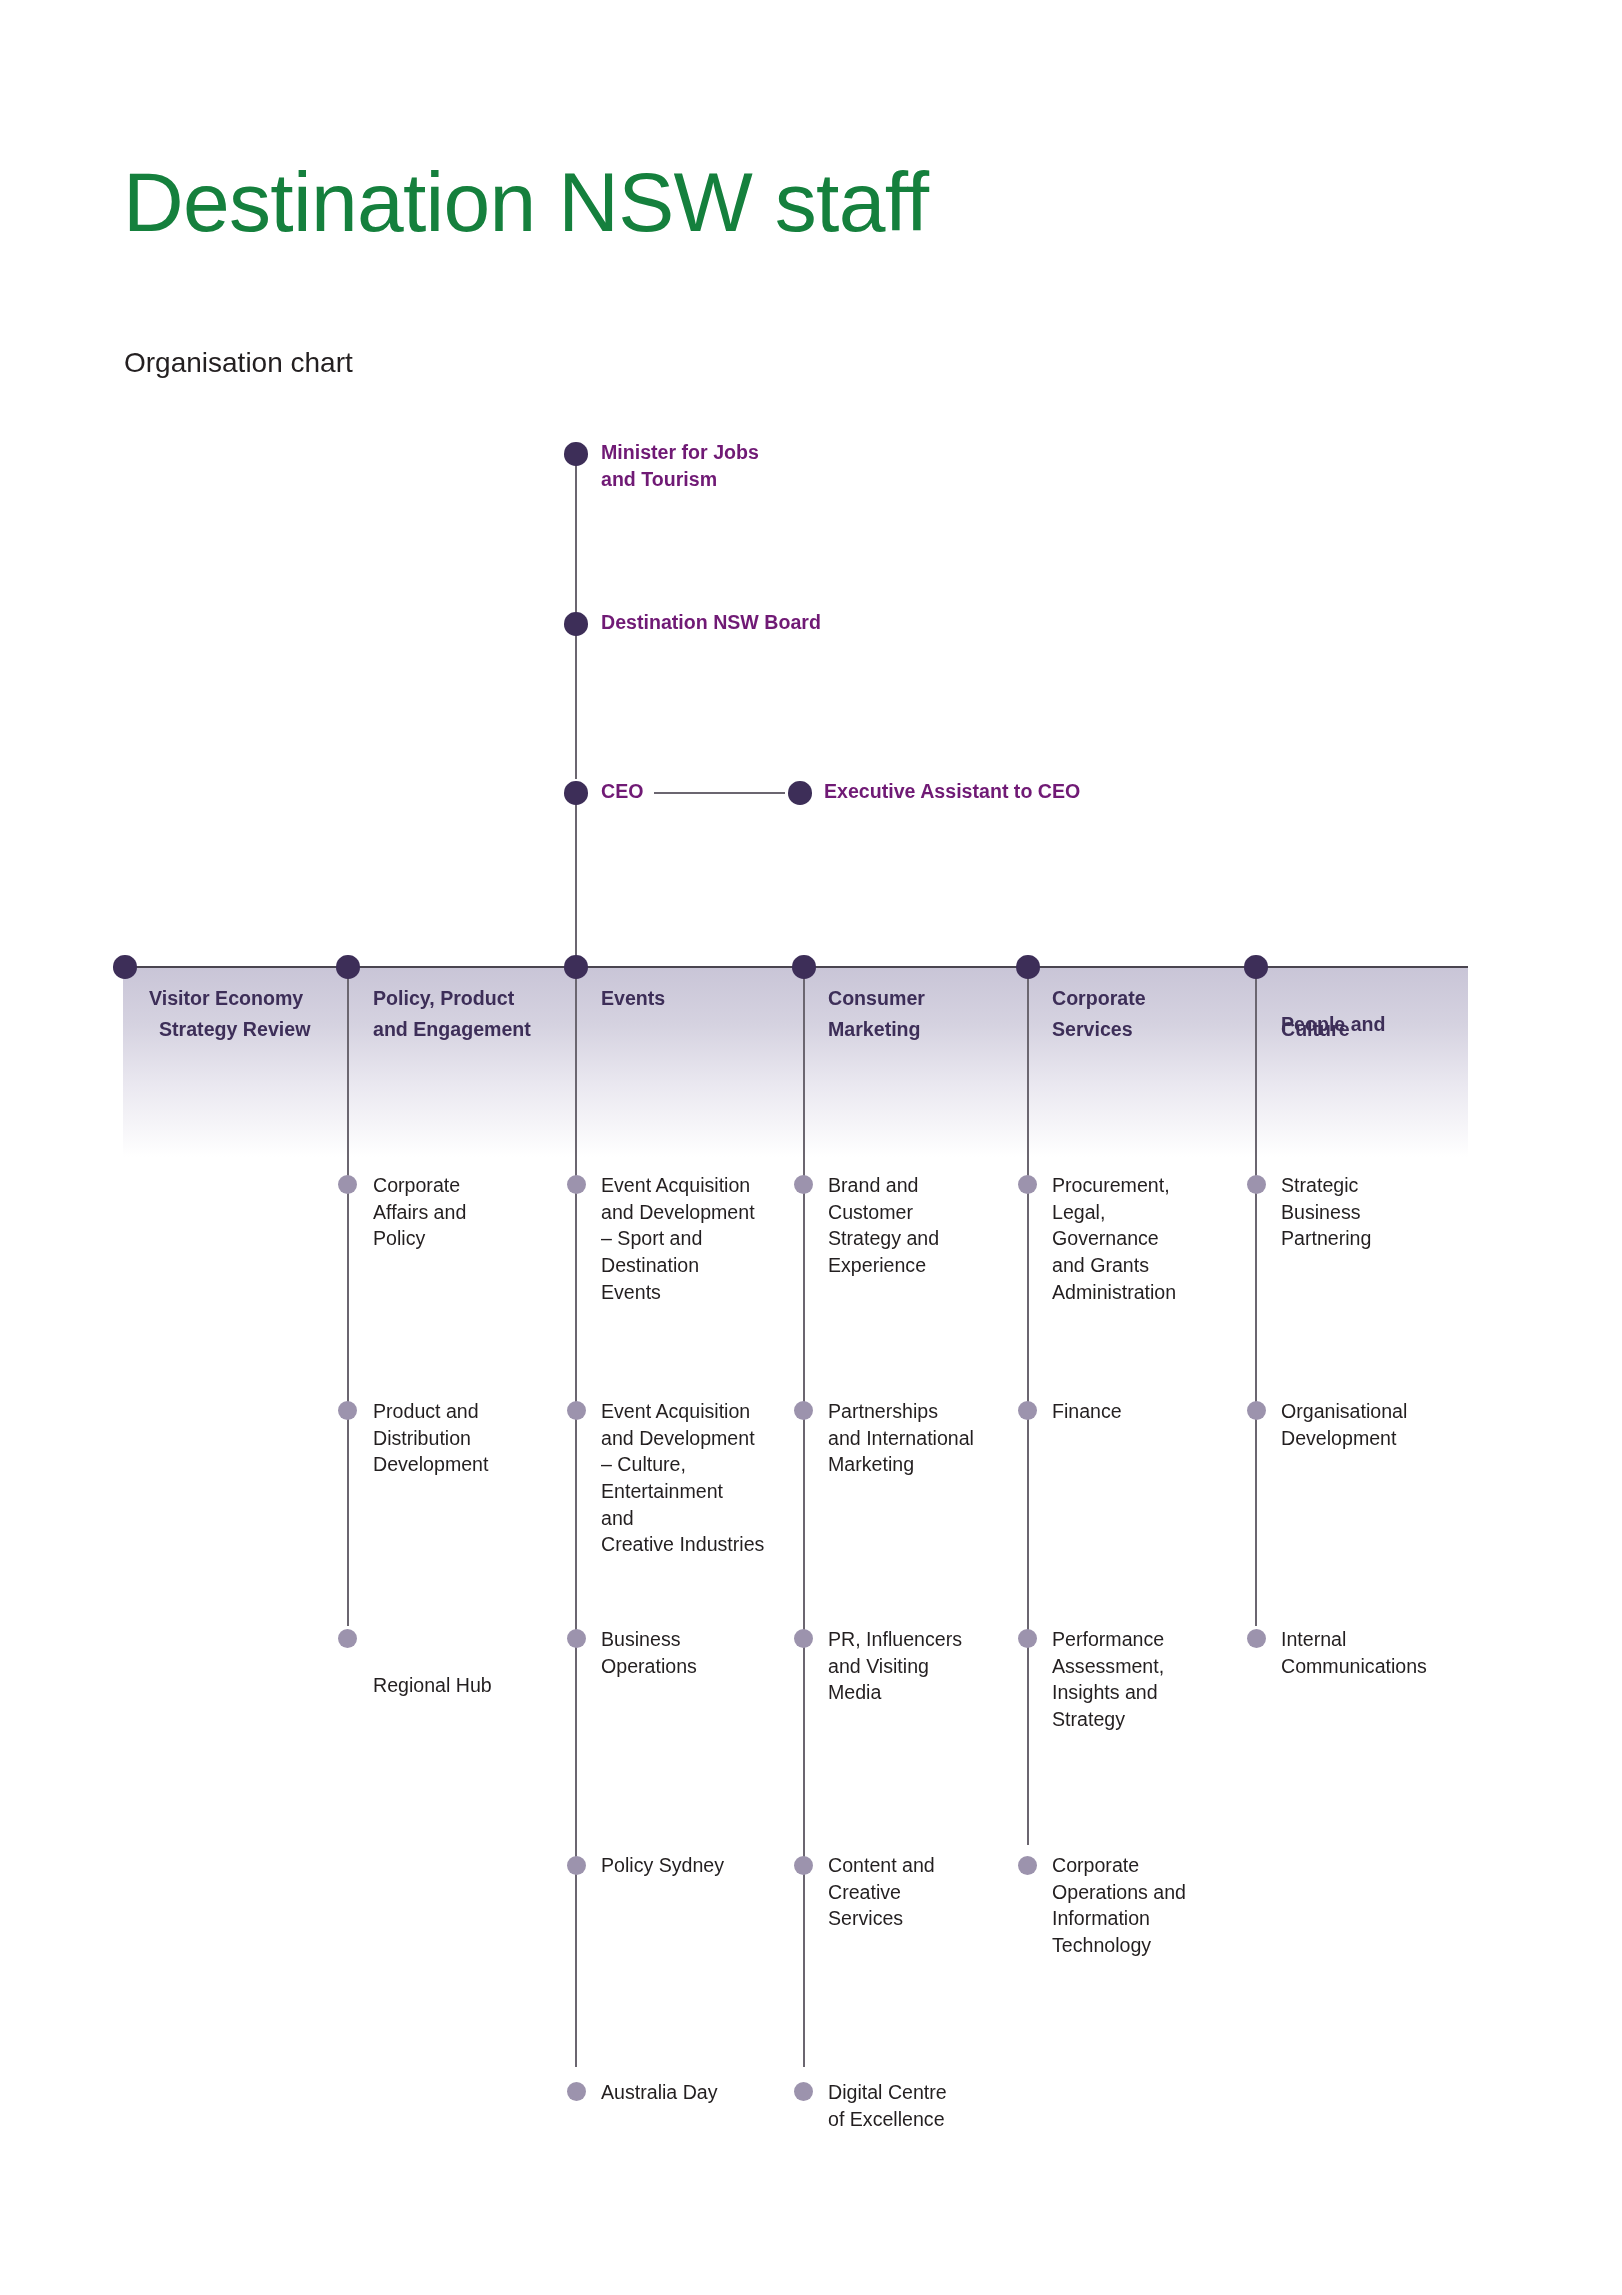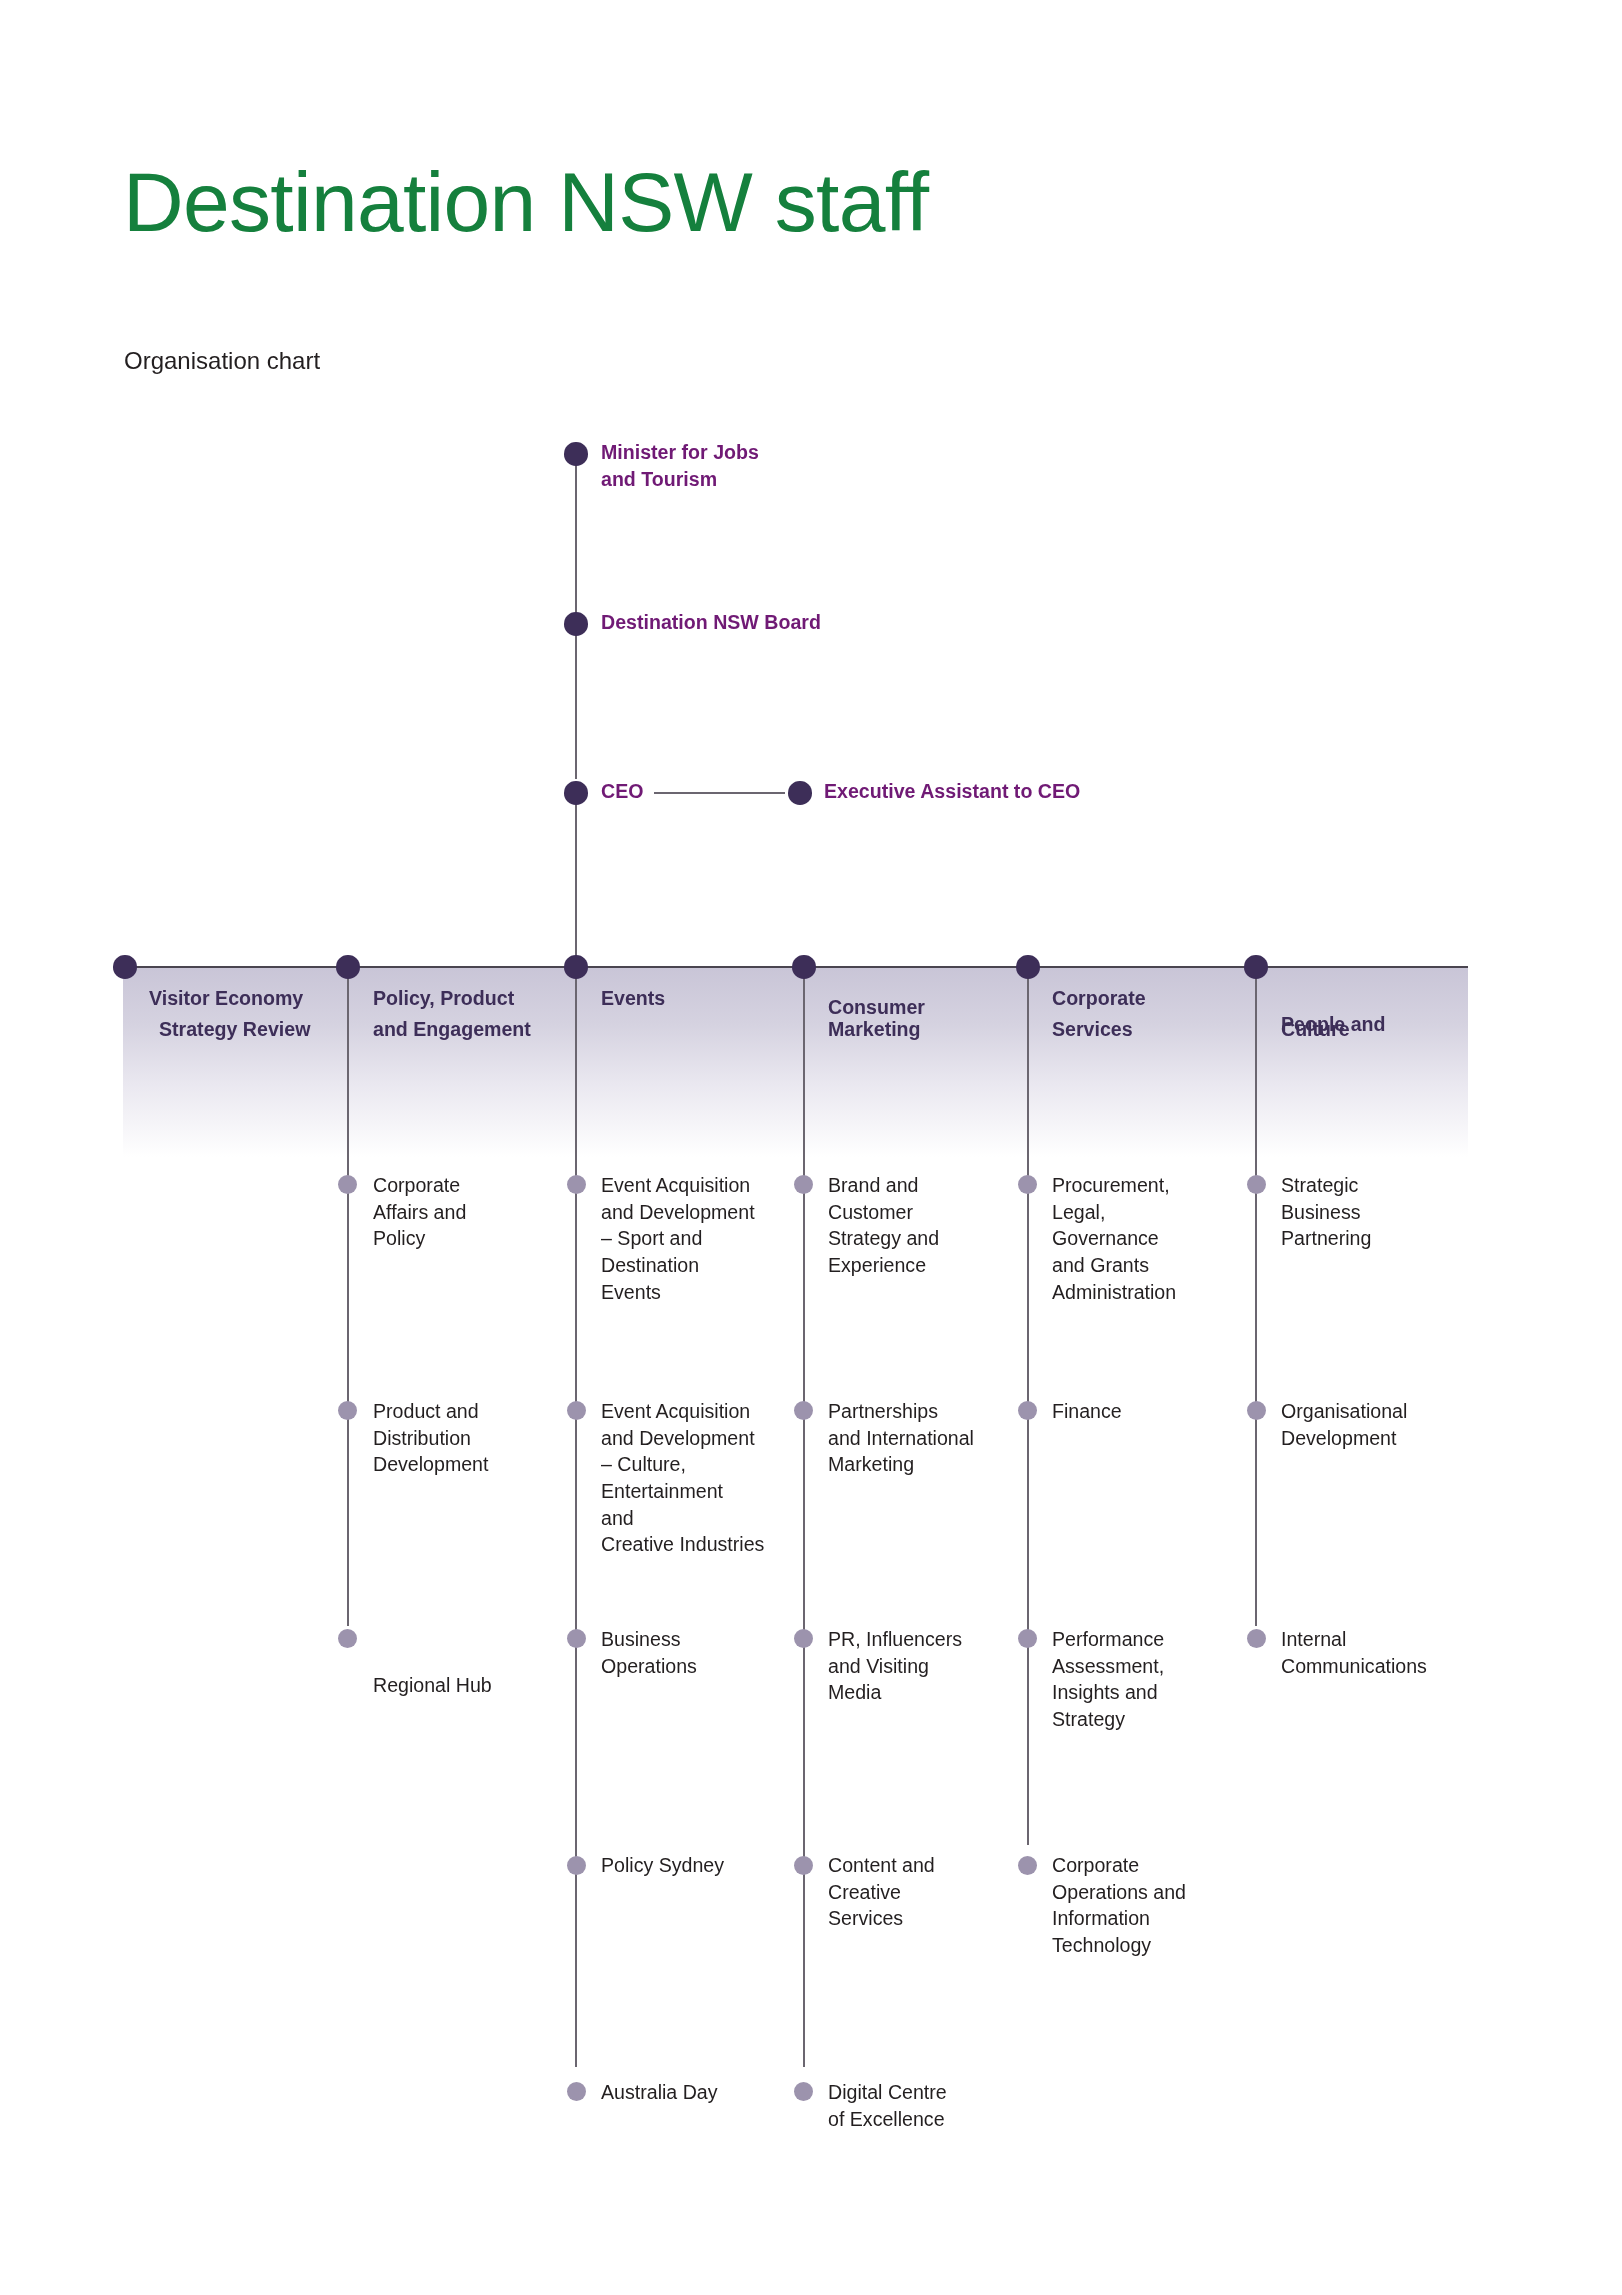--- a/index.html
+++ b/index.html
@@ -25,21 +25,21 @@
     line-height: 1.0;
     font-weight: 400;
     color: #15803d;
     letter-spacing: -0.7px;
     white-space: nowrap;
   }
   #page-subtitle {
     position: absolute;
     left: 124px;
     top: 347px;
-    font-size: 24px;
+    font-size: 28px;
     font-weight: 400;
     color: #231F20;
     white-space: nowrap;
   }
 
   
   .vline {
     position: absolute;
     width: 2px;
     background: #6B6670;
@@ -148,21 +148,21 @@
 <div class="node-dot dot-dark" style="left:1244px; top:955px;"></div>
 
 <div class="division-label" style="left:149px; top:985px;">Visitor Economy</div>
 <div class="division-label" style="left:159px; top:1016px;">Strategy Review</div>
 
 <div class="division-label" style="left:373px; top:985px;">Policy, Product</div>
 <div class="division-label" style="left:373px; top:1016px;">and Engagement</div>
 
 <div class="division-label" style="left:601px; top:985px;">Events</div>
 
-<div class="division-label" style="left:828px; top:985px;margin-top:9px;">Consumer</div>
+<div class="division-label" style="left:828px; top:985px;">Consumer</div>
 <div class="division-label" style="left:828px; top:1016px;">Marketing</div>
 
 <div class="division-label" style="left:1052px; top:985px;">Corporate</div>
 <div class="division-label" style="left:1052px; top:1016px;">Services</div>
 
 <div class="division-label" style="left:1281px; top:985px;margin-top:26px;">People and</div>
 <div class="division-label" style="left:1281px; top:1016px;">Culture</div>
 
 <div class="node-dot dot-light" style="left:338px; top:1175px;"></div>
 <div class="sub-label" style="left:373px; top:1172px; white-space:pre-line;">Corporate

